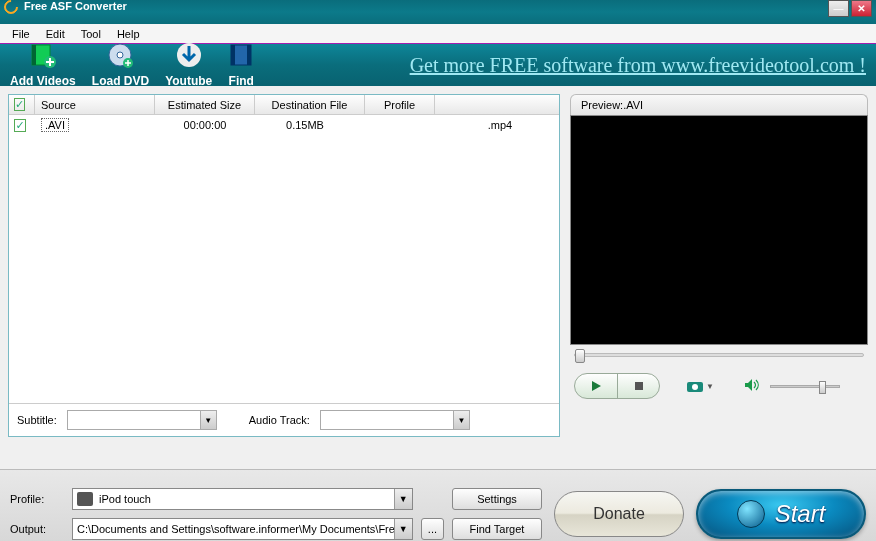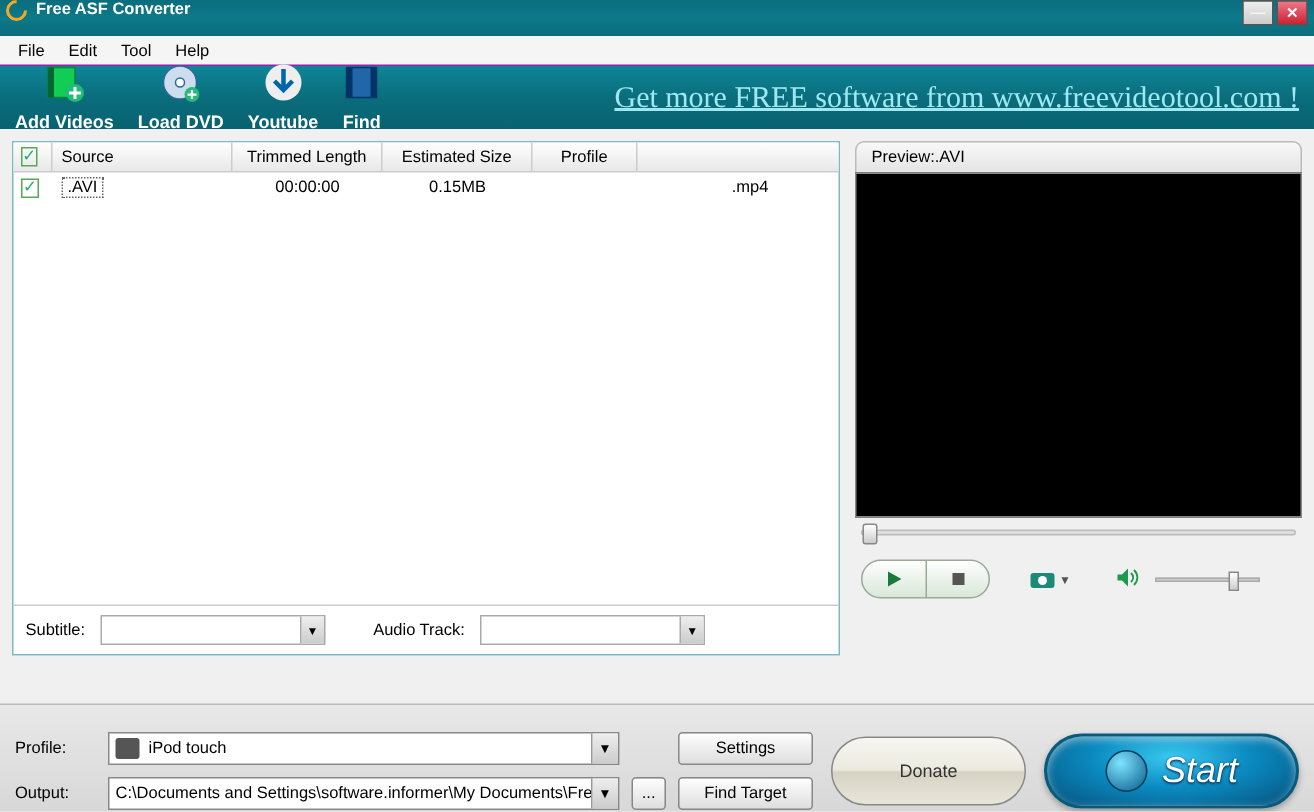--- a/index.html
+++ b/index.html
@@ -285,21 +285,21 @@
   display: flex; align-items: center; justify-content: center;
   font-size: 9px;
 }
 
 .donate-btn {
   width: 130px; height: 46px;
   border-radius: 23px;
   border: 1px solid #888;
   background: linear-gradient(#f6f6f2 0%, #eceadf 48%, #d6d3c4 52%, #e8e6d9 100%);
   display: flex; align-items: center; justify-content: center;
-  font-size: 12px;
+  font-size: 16px;
   color: #333;
   cursor: pointer;
 }
 .start-btn {
   width: 170px; height: 50px;
   border-radius: 25px;
   border: 2px solid #0a5a7a;
   background: radial-gradient(ellipse at 50% 30%, #3ac8f0 0%, #0a8ac0 45%, #06507a 100%);
   display: flex; align-items: center; justify-content: center;
   gap: 10px;
@@ -384,22 +384,22 @@
 </div>
 
 <div class="main">
 
   <div class="left-panel">
     <div class="grid-header">
       <div class="col col-check">
           <span class="chk">✓</span>
         </div>
       <div class="col col-source">Source</div>
-      <div class="col col-trim">Trimmed Length</div>
       <div class="col col-size">Estimated Size</div>
+      <div class="col col-dest">Destination File</div>
       <div class="col col-profile">Profile</div>
     </div>
     <div class="grid-body">
       <div class="grid-row">
         <div class="cell col-check">
             <span class="chk">✓</span>
           </div>
         <div class="cell col-source">
             <span class="source-name">.AVI</span>
           </div>

